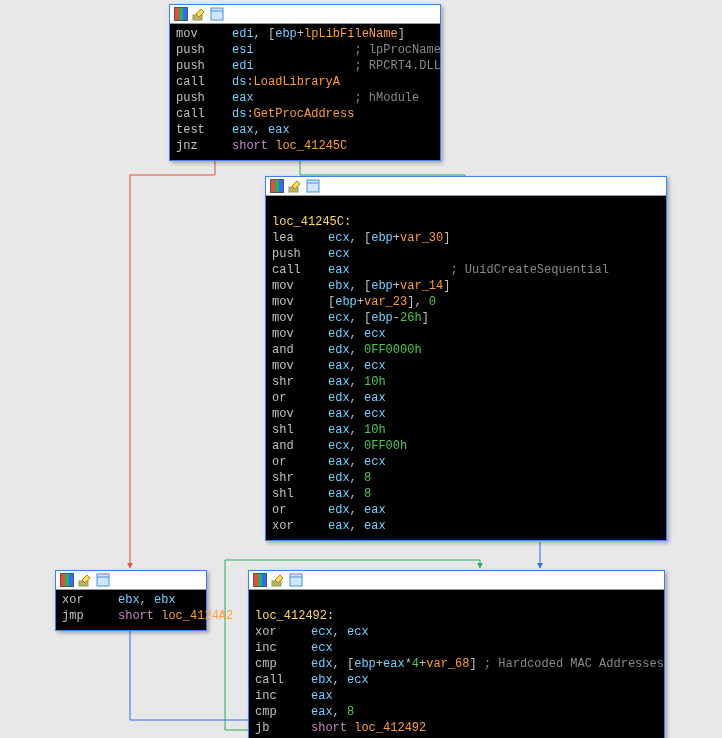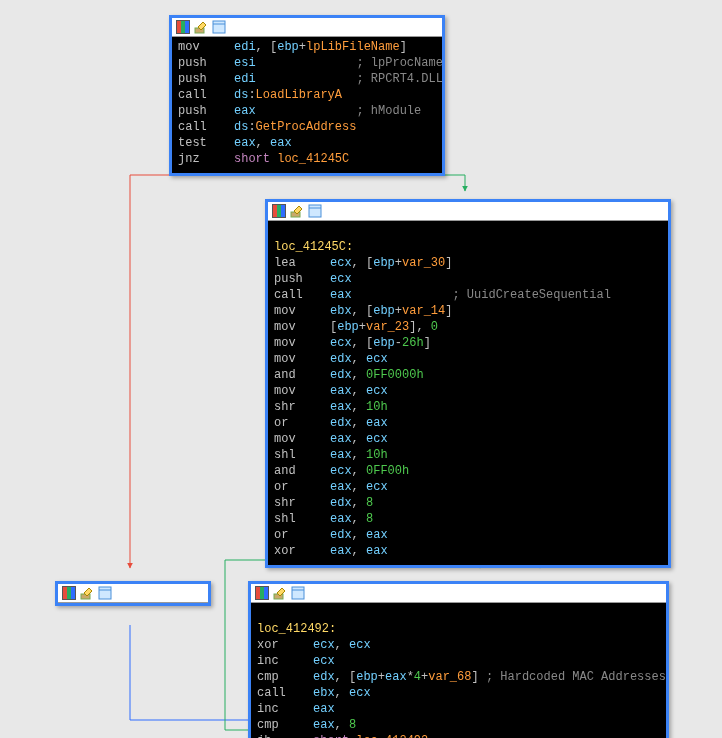--- a/index.html
+++ b/index.html
@@ -9,23 +9,22 @@
     font-family: 'Consolas', 'Courier New', monospace;
     font-size: 12px;
     width: 722px;
     height: 738px;
     position: relative;
     overflow: hidden;
   }
   .node {
     position: absolute;
     background: #000;
-    border: 3px solid #3b82f6;
+    border: 1px solid #3b82f6;
     box-shadow: 2px 2px 4px rgba(0,0,0,0.3);
-    margin-top: 11px;
   }
   .titlebar {
     background: #fff;
     height: 18px;
     border-bottom: 1px solid #999;
     display: flex;
     align-items: center;
     padding: 0 4px;
     gap: 4px;
   }
@@ -113,21 +112,21 @@
       </div>
       <div class="code"><span class="mnemonic">mov</span><span class="reg">edi</span><span class="punct">, [</span><span class="reg">ebp</span><span class="punct">+</span><span class="var">lpLibFileName</span><span class="punct">]</span>
 <span class="mnemonic">push</span><span class="reg">esi</span>              <span class="comment">; lpProcName</span>
 <span class="mnemonic">push</span><span class="reg">edi</span>              <span class="comment">; RPCRT4.DLL</span>
 <span class="mnemonic">call</span><span class="reg">ds</span><span class="punct">:</span><span class="func">LoadLibraryA</span>
 <span class="mnemonic">push</span><span class="reg">eax</span>              <span class="comment">; hModule</span>
 <span class="mnemonic">call</span><span class="reg">ds</span><span class="punct">:</span><span class="func">GetProcAddress</span>
 <span class="mnemonic">test</span><span class="reg">eax</span><span class="punct">, </span><span class="reg">eax</span>
 <span class="mnemonic">jnz</span><span class="keyword">short </span><span class="func">loc_41245C</span></div>
     </div>
-    <div class="node" style="left: 265px; top: 188px; width: 400px;">
+    <div class="node" style="left: 265px; top: 176px; width: 400px;">
       <div class="titlebar">
   <span class="icon">
     <svg width="14" height="14">
             <rect x="1" y="1" width="4" height="12" fill="#e74c3c"></rect>
             <rect x="5" y="1" width="4" height="12" fill="#27ae60"></rect>
             <rect x="9" y="1" width="4" height="12" fill="#2e6cff"></rect>
             <rect x="0.5" y="0.5" width="13" height="13" fill="none" stroke="#555"></rect>
           </svg>
   </span>
   <span class="icon">
@@ -181,20 +180,22 @@
             <path d="M9,2 L12,5 L7,10 L4,7 Z" fill="#ffd966" stroke="#aa8800"></path>
           </svg>
   </span>
   <span class="icon">
     <svg width="14" height="14">
             <rect x="1" y="1" width="12" height="12" fill="#cfe8ff" stroke="#4a90d9"></rect>
             <line x1="1" y1="4" x2="13" y2="4" stroke="#4a90d9"></line>
           </svg>
   </span>
       </div>
+      <div class="code"><span class="mnemonic">xor</span><span class="reg">ebx</span><span class="punct">, </span><span class="reg">ebx</span>
+<span class="mnemonic">jmp</span><span class="keyword">short </span><span class="func">loc_4124A2</span></div>
     </div>
     <div class="node" style="left: 248px; top: 570px; width: 415px;">
       <div class="titlebar">
   <span class="icon">
     <svg width="14" height="14">
             <rect x="1" y="1" width="4" height="12" fill="#e74c3c"></rect>
             <rect x="5" y="1" width="4" height="12" fill="#27ae60"></rect>
             <rect x="9" y="1" width="4" height="12" fill="#2e6cff"></rect>
             <rect x="0.5" y="0.5" width="13" height="13" fill="none" stroke="#555"></rect>
           </svg>

